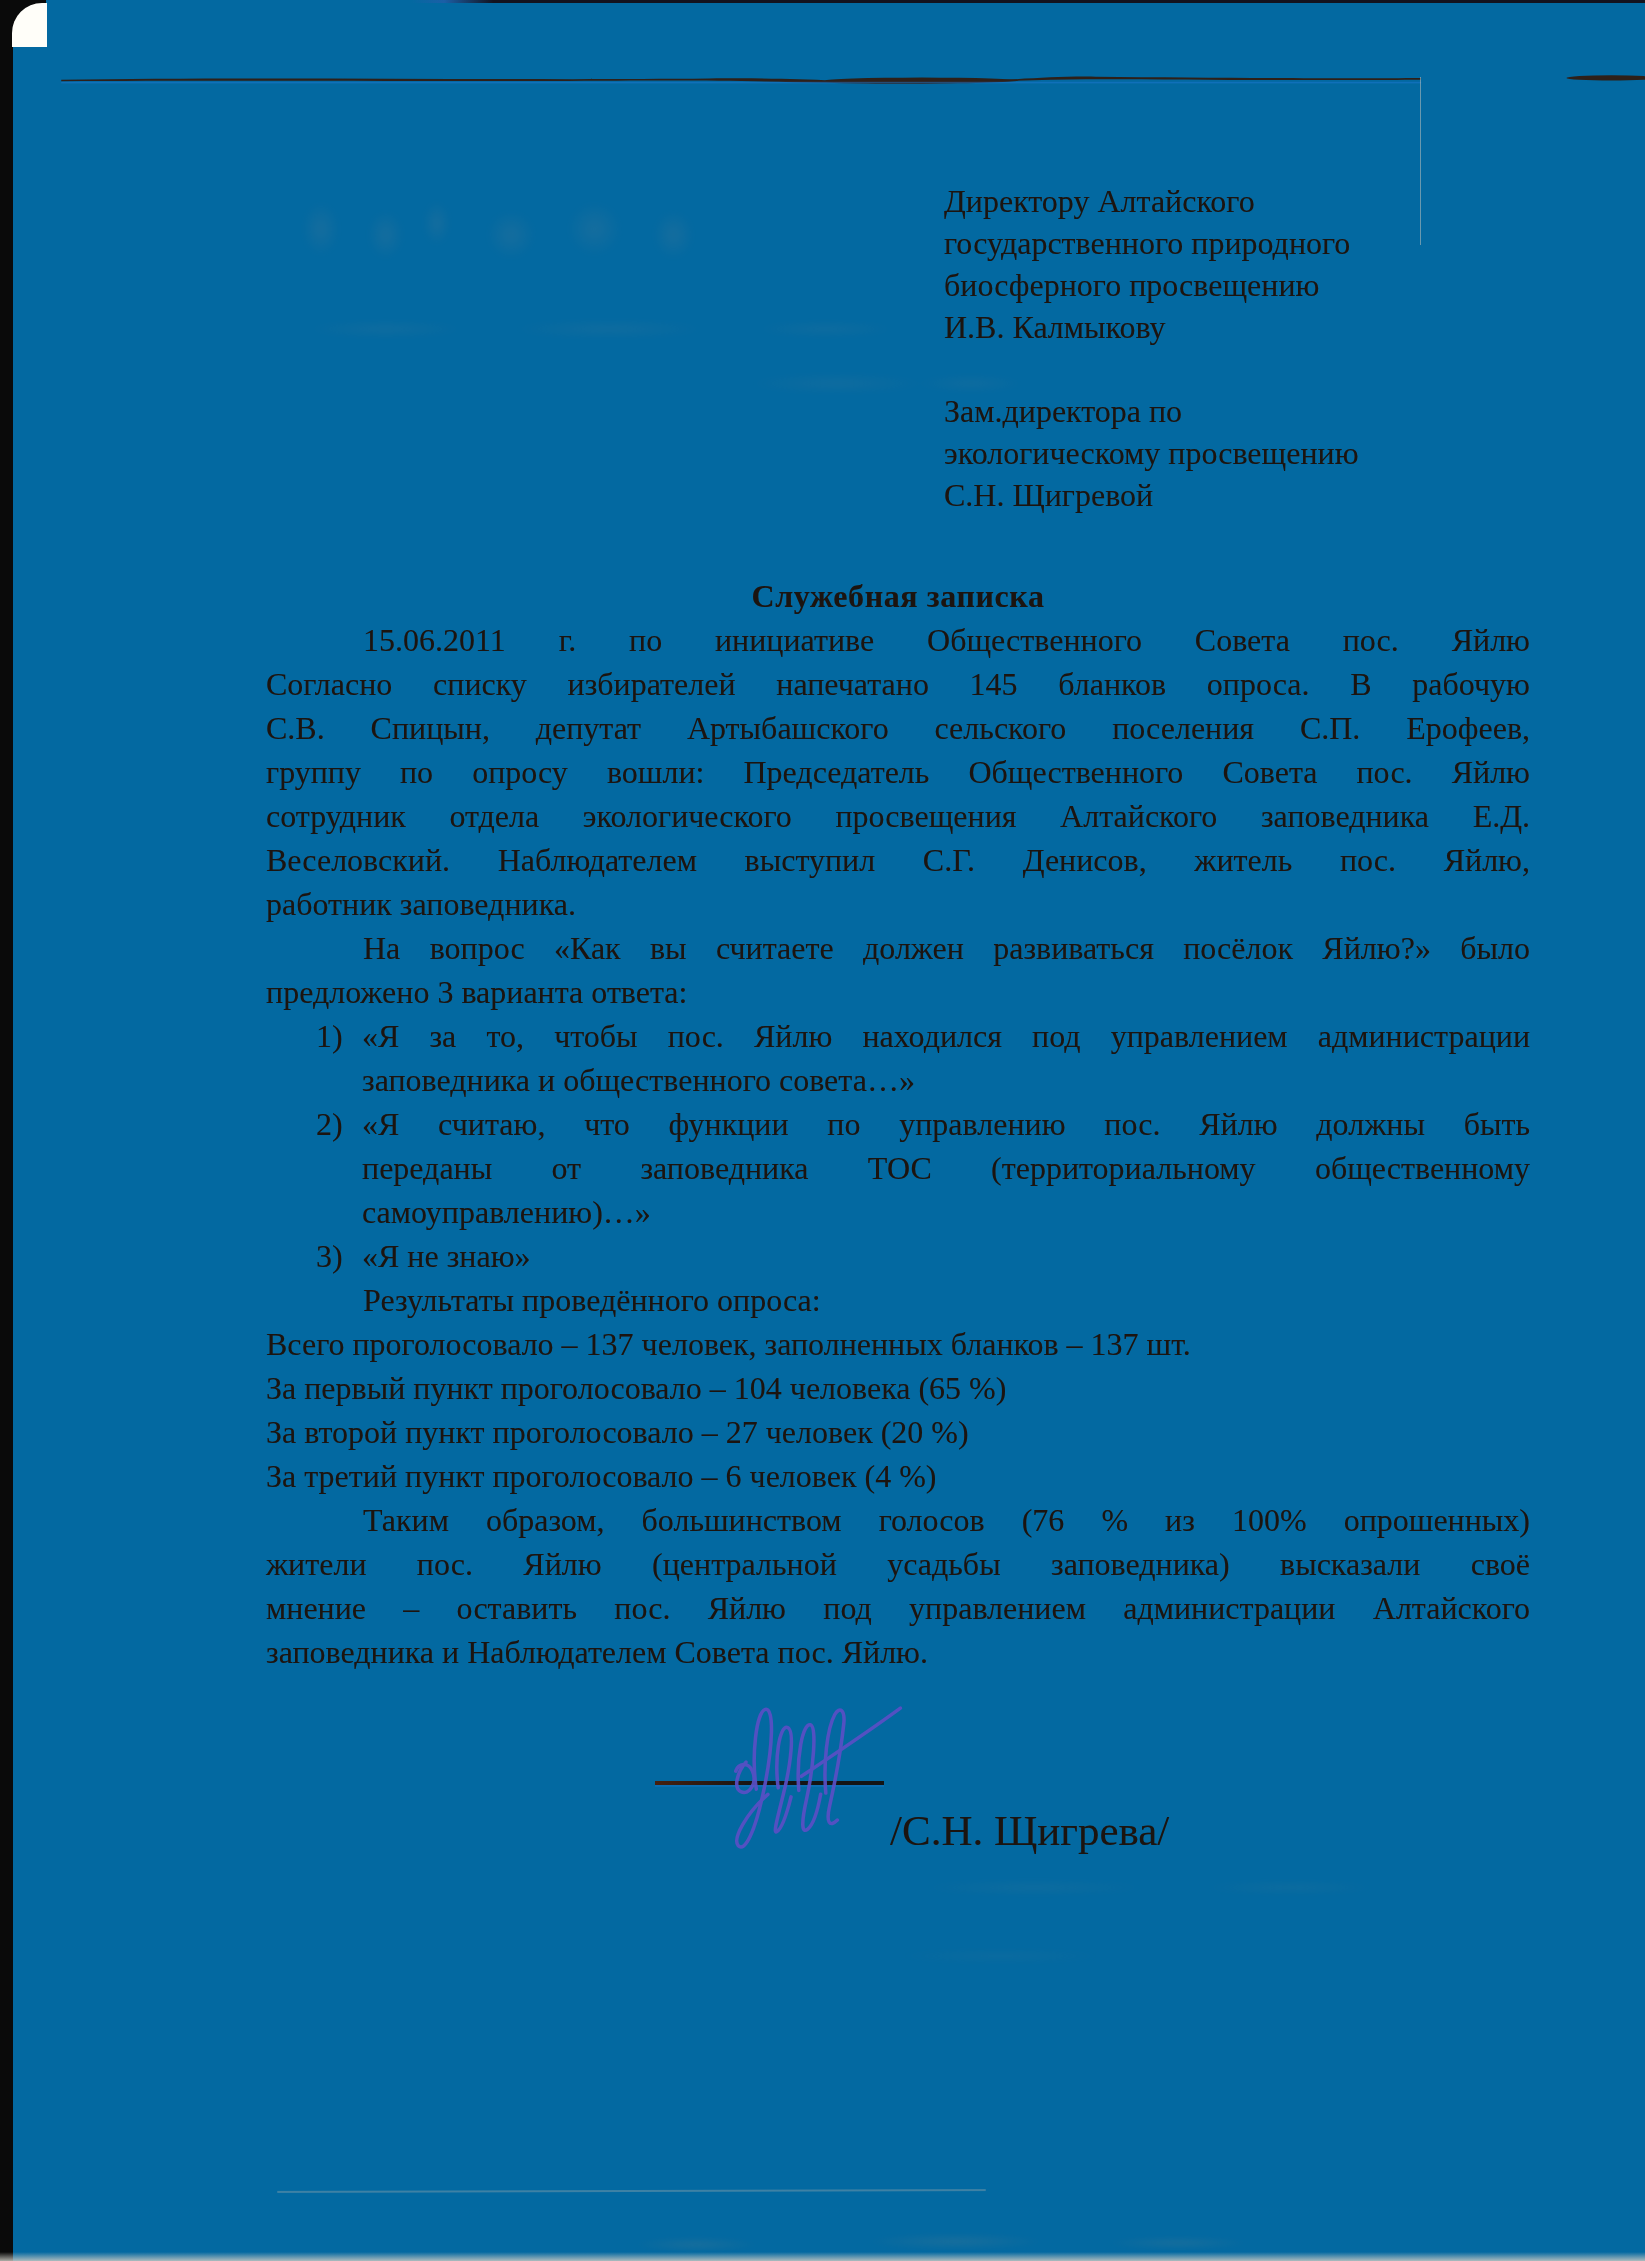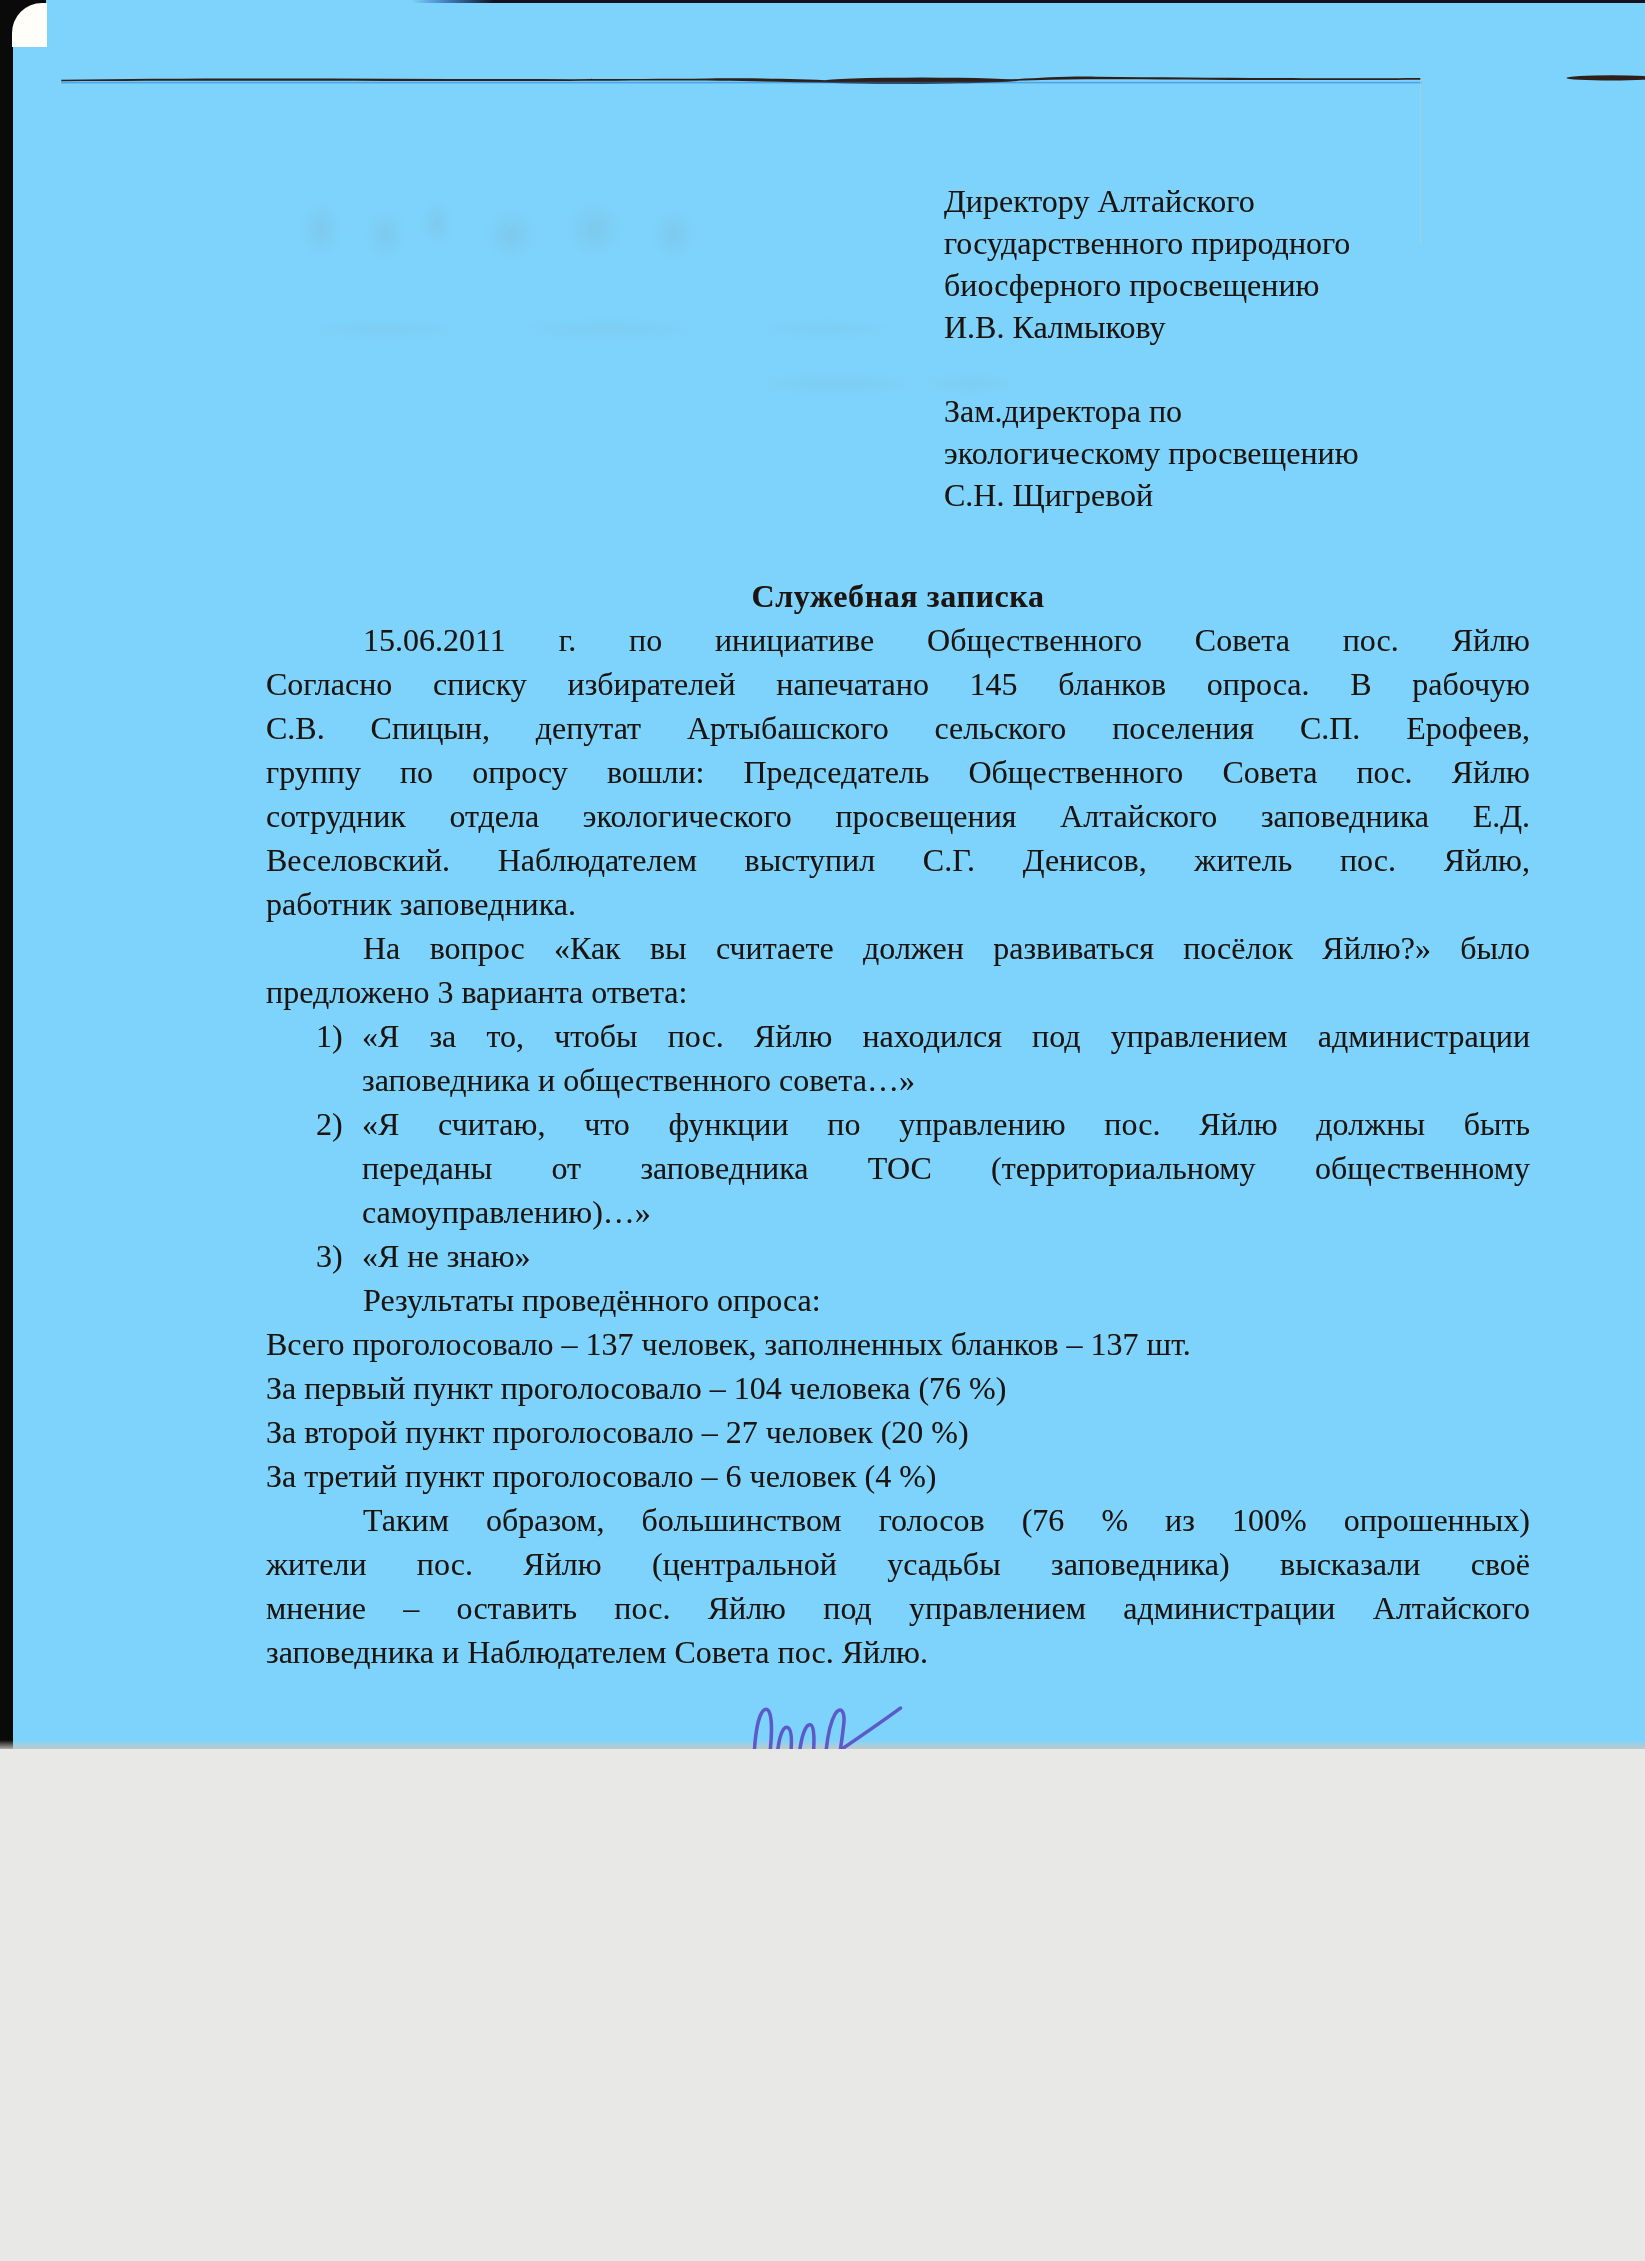--- a/index.html
+++ b/index.html
@@ -1,20 +1,20 @@
 <!DOCTYPE html>
 <html style="font-size:10.3px"><head>
 <meta charset="utf-8">
 <style>
   html,body{margin:0;padding:0;}
   body{background:#e8e8e6;}
   .page{
     position:relative;
-    width:1645px;height:1749px;
-    background:#7dd3fc;
+    width:1645px;height:2261px;
+    background:#0369a1;
     overflow:hidden;
     font-family:"Liberation Serif","DejaVu Serif",serif;
     color:#1b1410;
   }
   
   .edge-left{position:absolute;left:0;top:0;width:13px;height:2261px;background:#0a0a0a;}
   .corner-black{position:absolute;left:0;top:0;width:46px;height:46px;background:#0a0a0a;}
   .corner-white{position:absolute;left:11.6px;top:2.6px;width:35px;height:44px;background:#fffef9;border-top-left-radius:30px;}
   .edge-top{position:absolute;left:0;top:0;width:1645px;height:2.6px;
     background:linear-gradient(90deg,rgba(10,10,20,0) 0,rgba(10,10,20,0) 25%,rgba(40,90,170,.65) 27%,#13131f 30%,#13131f 100%);}
@@ -125,21 +125,21 @@
     </div>
     <div class="line j li-line">переданы от заповедника ТОС (территориальному общественному</div>
     <div class="line l li-line">самоуправлению)…»</div>
 
     <div class="line l li-line">
       <span class="li-marker">3)</span><span>«Я не знаю»</span>
     </div>
 
     <div class="line l ind">Результаты проведённого опроса:</div>
     <div class="line l">Всего проголосовало – 137 человек, заполненных бланков – 137 шт.</div>
-    <div class="line l">За первый пункт проголосовало – 104 человека (76 %)</div>
+    <div class="line l">За первый пункт проголосовало – 104 человека (65 %)</div>
     <div class="line l">За второй пункт проголосовало – 27 человек (20 %)</div>
     <div class="line l">За третий пункт проголосовало – 6 человек (4 %)</div>
 
     <div class="line j ind">Таким образом, большинством голосов (76 % из 100% опрошенных)</div>
     <div class="line j">жители пос. Яйлю (центральной усадьбы заповедника) высказали своё</div>
     <div class="line j">мнение – оставить пос. Яйлю под управлением администрации Алтайского</div>
     <div class="line l">заповедника и Наблюдателем Совета пос. Яйлю.</div>
   </div>
 
   <div class="sig-underline"></div>

